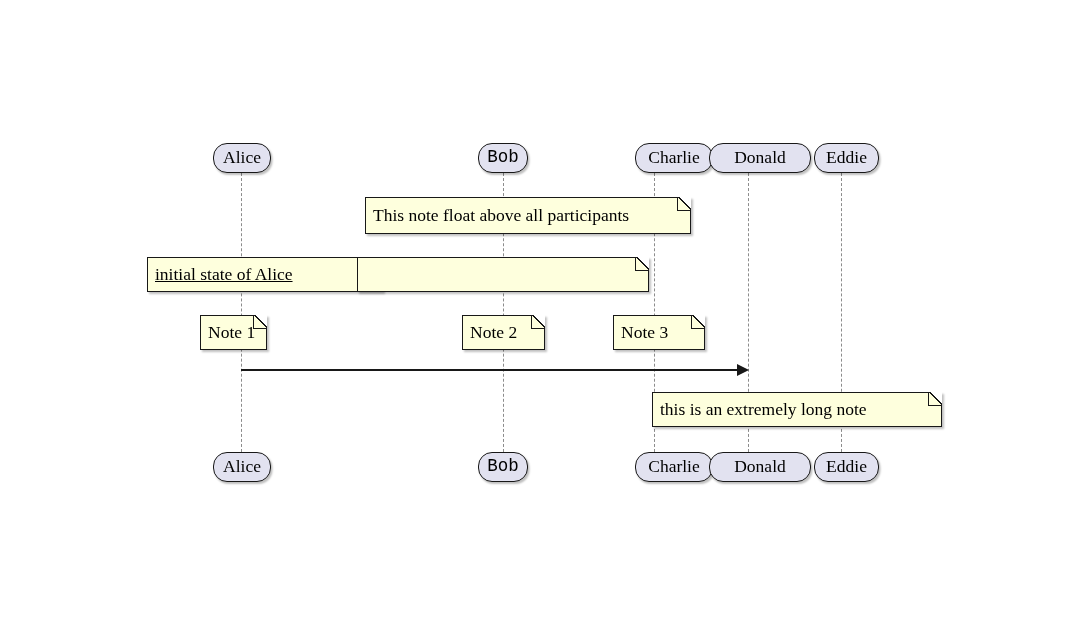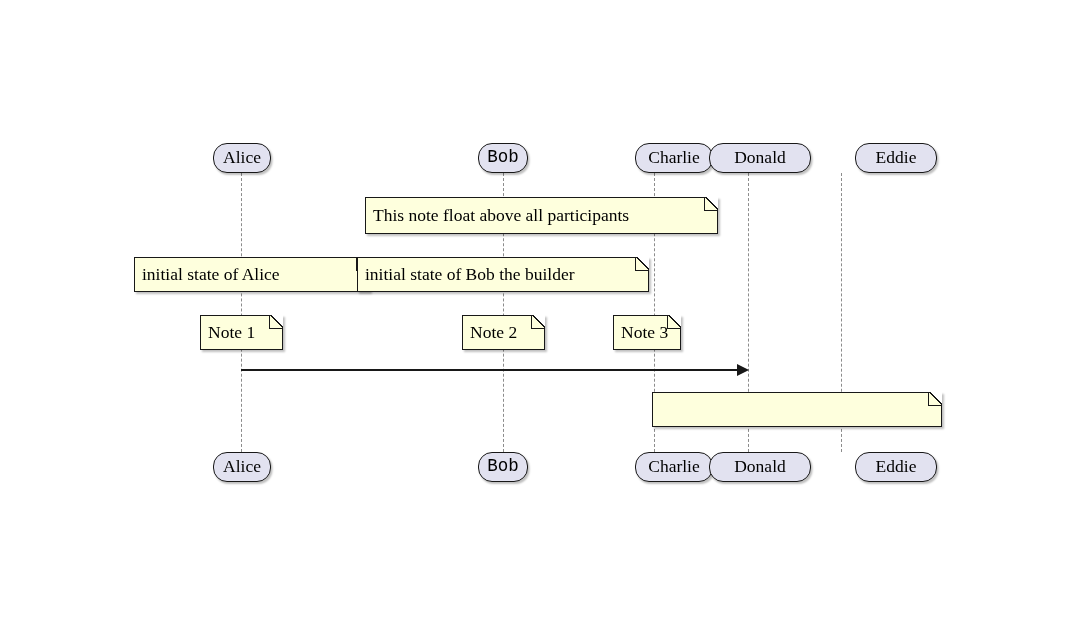--- a/index.html
+++ b/index.html
@@ -92,34 +92,34 @@
     border-top: 6px solid transparent;
     border-bottom: 6px solid transparent;
     border-left: 12px solid #181818;
   }
 
   
   #p-alice-top,  #p-alice-bottom  { left: 213px; width: 58px; }
   #p-bob-top,    #p-bob-bottom    { left: 478px; width: 50px; font-family: Liberation Mono, monospace; }
   #p-charlie-top,#p-charlie-bottom{ left: 615px; width: 78px; margin-left: 20px; }
   #p-donald-top, #p-donald-bottom { left: 709px; width: 102px; }
-  #p-eddie-top,  #p-eddie-bottom  { left: 855px; width: 82px; }
+  #p-eddie-top,  #p-eddie-bottom  { left: 814px; width: 65px; }
 
   #ll-alice   { left: 241px; }
   #ll-bob     { left: 503px; }
   #ll-charlie { left: 654px; }
   #ll-donald  { left: 748px; }
   #ll-eddie   { left: 841px; }
 
-  #note-float      { left: 365px; top: 197px; width: 353px; height: 37px; }
-  #note-init-alice { left: 134px; top: 257px; width: 236px; height: 35px; }
+  #note-float      { left: 365px; top: 197px; width: 326px; height: 37px; }
+  #note-init-alice { left: 147px; top: 257px; width: 236px; height: 35px; text-decoration: underline; }
   #note-init-bob   { left: 357px; top: 257px; width: 292px; height: 35px; }
-  #note-1          { left: 200px; top: 315px; width: 83px;  height: 35px; }
+  #note-1          { left: 200px; top: 315px; width: 67px;  height: 35px; }
   #note-2          { left: 462px; top: 315px; width: 83px;  height: 35px; }
-  #note-3          { left: 613px; top: 315px; width: 68px;  height: 35px; }
+  #note-3          { left: 613px; top: 315px; width: 92px;  height: 35px; }
   #note-long       { left: 652px; top: 392px; width: 290px; height: 35px; }
 </style>
 </head>
 <body>
 
 <div id="canvas">
 
   <div class="lifeline" id="ll-alice"></div>
   <div class="lifeline" id="ll-bob"></div>
   <div class="lifeline" id="ll-charlie"></div>
@@ -144,40 +144,40 @@
 
   <div class="note" id="note-float">
     <span>This note float above all participants</span>
     <span class="fold"></span>
   </div>
   <div class="note" id="note-init-alice">
     <span>initial state of Alice</span>
     <span class="fold"></span>
   </div>
   <div class="note" id="note-init-bob">
-    <span>initial state of Bob the builder</span>
     <span class="fold"></span>
   </div>
   <div class="note" id="note-1">
     <span>Note 1</span>
     <span class="fold"></span>
   </div>
   <div class="note" id="note-2">
     <span>Note 2</span>
     <span class="fold"></span>
   </div>
   <div class="note" id="note-3">
     <span>Note 3</span>
     <span class="fold"></span>
   </div>
 
   <div class="msg-line"></div>
   <div class="msg-head"></div>
 
   <div class="note" id="note-long">
+    <span>this is an extremely long note</span>
     <span class="fold"></span>
   </div>
 
   <div class="participant bottom" id="p-alice-bottom">
     <span>Alice</span>
   </div>
   <div class="participant bottom" id="p-bob-bottom">
     <span>Bob</span>
   </div>
   <div class="participant bottom" id="p-charlie-bottom">

